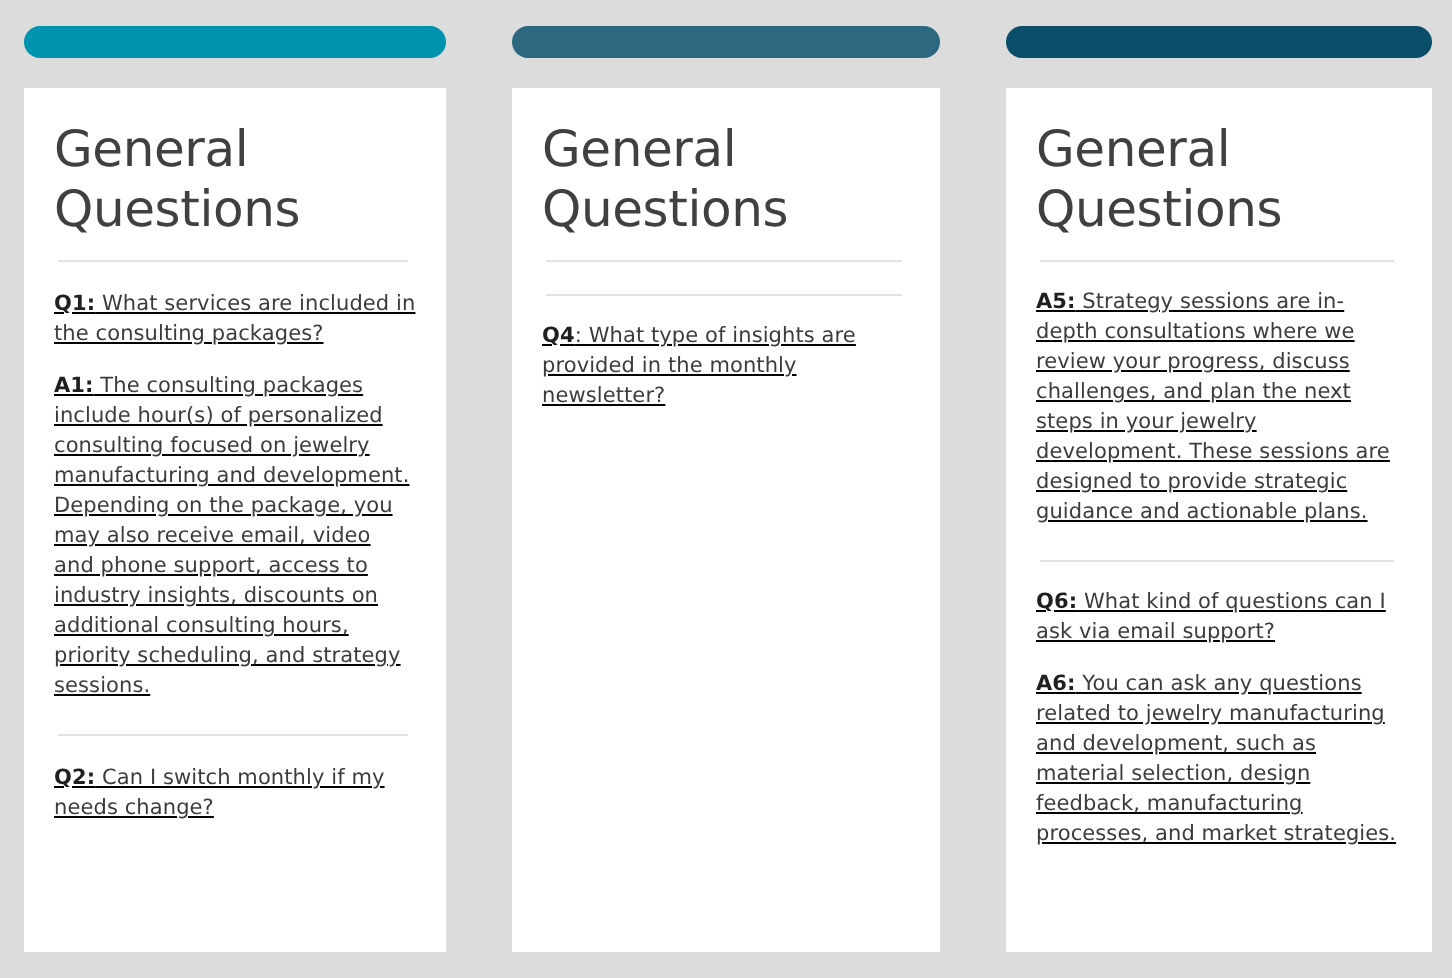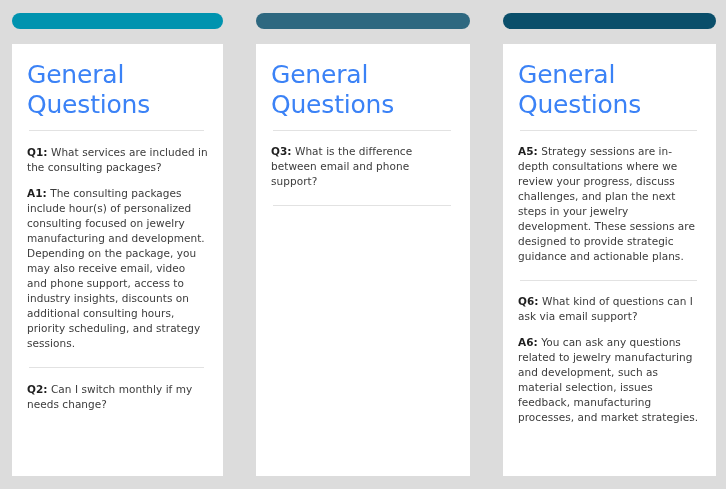--- a/index.html
+++ b/index.html
@@ -43,34 +43,35 @@
   .card-1 { left: 12px;  width: 211px; }
   .card-2 { left: 256px; width: 214px; }
   .card-3 { left: 503px; width: 213px; }
 
   .card-heading {
     font-family: "DejaVu Sans", "Liberation Sans", sans-serif;
     font-size: 25px;
     line-height: 1.18;
     font-weight: 400;
     letter-spacing: -0.2px;
-    color: #3b82f6;
+    color: #404040;
     margin: 0;
     padding: 0 0 0 0;
     white-space: pre-line;
   }
 
   .heading-rule {
     height: 1px;
     background: #e2e2e2;
     margin: 11px 4px 0 2px;
   }
 
   .qa-block {
     margin-top: 14px;
+    text-decoration: underline;
   }
   .qa-rule {
     height: 1px;
     background: #e2e2e2;
     margin: 16px 4px 0 2px;
   }
 
   .qa-line {
     font-size: 10.5px;
     line-height: 1.43;
@@ -114,39 +115,39 @@
       <p class="qa-line"><span class="qa-label">Q2:</span><span> Can I switch monthly if my needs change?</span></p>
     </div>
   </div>
 
   <div class="card card-2" style="background: rgb(255, 255, 255);">
     <h1 class="card-heading">General
 Questions</h1>
     <div class="heading-rule" style="background: rgb(226, 226, 226);"></div>
 
     <div class="qa-block">
-      <p class="qa-line"><span class="qa-label">Q3:</span><span> What is the difference between email and phone support?</span></p>
     </div>
 
     <div class="qa-rule" style="background: rgb(226, 226, 226);"></div>
 
     <div class="qa-block">
+      <p class="qa-line"><span class="qa-label">Q4</span><span>: What type of insights are provided in the monthly newsletter?</span></p>
     </div>
   </div>
 
   <div class="card card-3" style="background: rgb(255, 255, 255);">
     <h1 class="card-heading">General
 Questions</h1>
     <div class="heading-rule" style="background: rgb(226, 226, 226);"></div>
 
     <div class="qa-block">
       <p class="qa-line"><span class="qa-label">A5:</span><span> Strategy sessions are in-depth consultations where we review your progress, discuss challenges, and plan the next steps in your jewelry development. These sessions are designed to provide strategic guidance and actionable plans.</span></p>
     </div>
 
     <div class="qa-rule" style="background: rgb(226, 226, 226);"></div>
 
     <div class="qa-block">
       <p class="qa-line"><span class="qa-label">Q6:</span><span> What kind of questions can I ask via email support?</span></p>
-      <p class="qa-line"><span class="qa-label">A6:</span><span> You can ask any questions related to jewelry manufacturing and development, such as material selection, issues feedback, manufacturing processes, and market strategies.</span></p>
+      <p class="qa-line"><span class="qa-label">A6:</span><span> You can ask any questions related to jewelry manufacturing and development, such as material selection, design feedback, manufacturing processes, and market strategies.</span></p>
     </div>
   </div>
 
 </div>
 
 </body></html>

